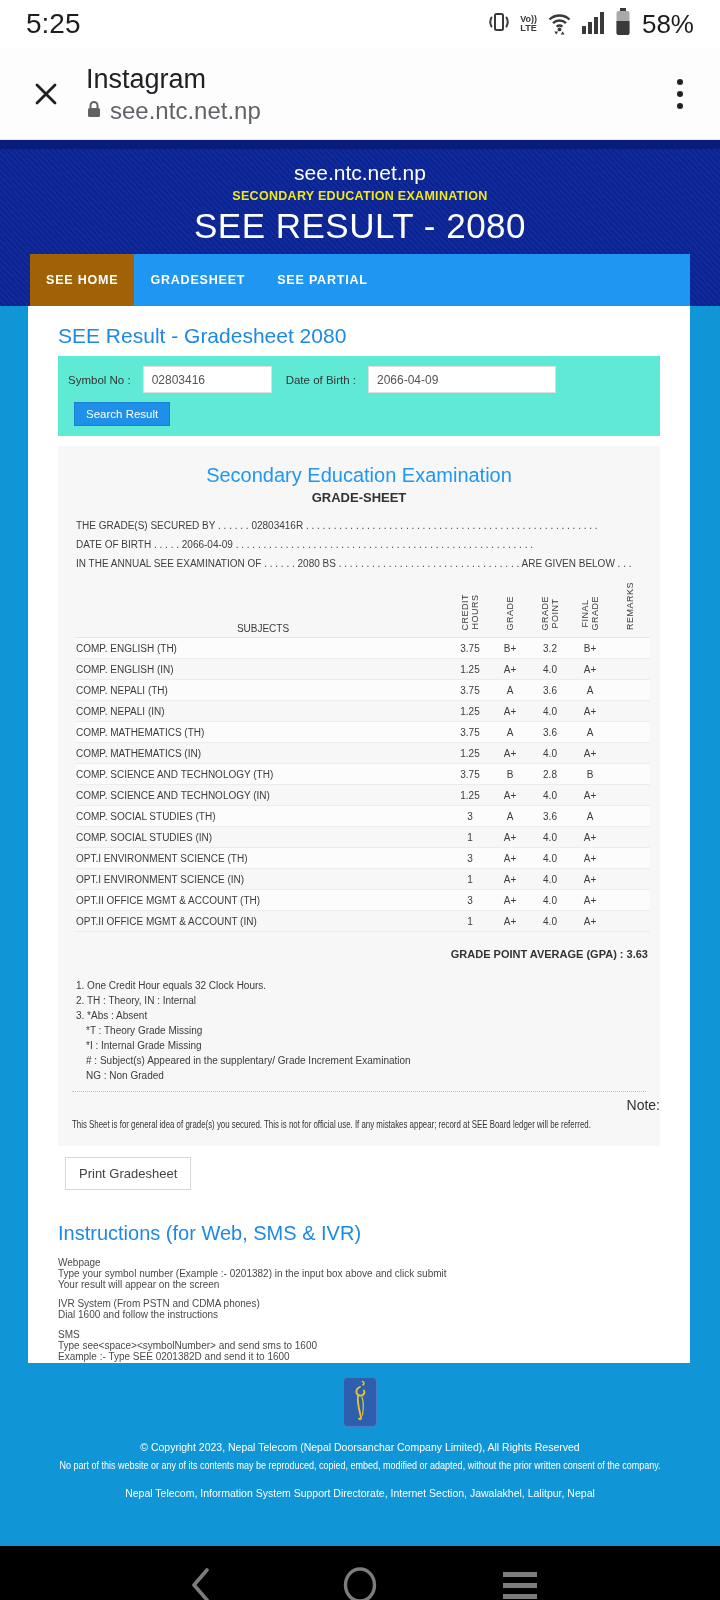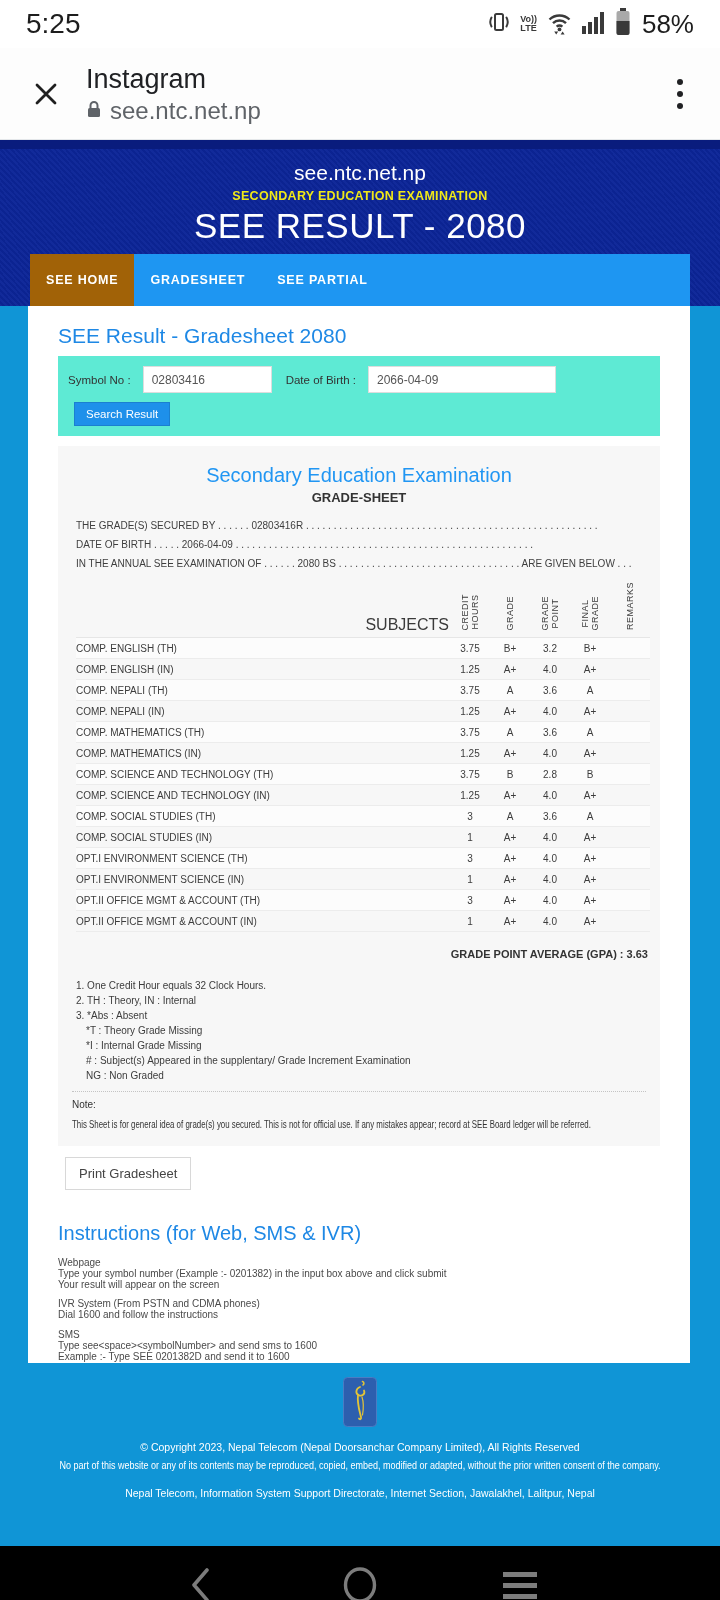--- a/index.html
+++ b/index.html
@@ -49,32 +49,32 @@
   .search-btn{margin-top:9px;margin-left:6px;background:#1e90ea;border:1px solid #1b7fd0;color:#fff;font-size:11.5px;padding:5px 11px;cursor:pointer;font-family:"Liberation Sans",sans-serif;text-align:right;}
   
   .sheet{margin-top:10px;background:#f7f7f7;height:700px;box-sizing:border-box;overflow:hidden;padding-top:16px;}
   .org-title{color:#2196f3;font-size:20px;text-align:center;line-height:26px;margin:0;font-weight:400;}
   .doc-title{color:#333;font-size:13px;font-weight:bold;text-align:center;line-height:20px;margin:0;}
   .dotlines{margin:8px 18px 0 18px;overflow:hidden;}
   .dotline{font-size:10px;color:#3e3e3e;line-height:19px;white-space:nowrap;overflow:hidden;}
   table.gs{border-collapse:collapse;margin:8px 10px 0 18px;width:calc(100% - 28px);table-layout:fixed;}
   table.gs col.c-sub{width:auto;}
   table.gs col.c-n{width:40px;}
-  th.subj-h{font-size:16px;color:#3a3a3a;text-align:right;font-weight:normal;vertical-align:middle;}
+  th.subj-h{font-size:10px;color:#3a3a3a;text-align:center;font-weight:normal;vertical-align:middle;}
   tr.head-row th{height:48px;vertical-align:bottom;padding-bottom:3px;border-bottom:1px solid #e6e6e6;}
   .vert{writing-mode:vertical-rl;transform:rotate(180deg);white-space:pre;font-size:9px;font-weight:normal;color:#3a3a3a;letter-spacing:.5px;line-height:10px;display:inline-block;}
   table.gs td{font-size:10px;color:#3c3c3c;height:20px;text-align:center;border-bottom:1px solid #ececec;padding:0;}
   table.gs td.subj{text-align:left;}
   table.gs tbody tr:nth-child(odd){background:#fcfcfc;}
   .gpa-line{margin:14px 12px 0 0;text-align:right;font-size:11px;color:#333;font-weight:bold;line-height:16px;}
   .legend{margin:16px 0 0 18px;}
   .leg{font-size:10px;color:#3c3c3c;line-height:15px;}
   .leg.ind{padding-left:10px;}
   .note-divider{border:none;border-top:1px dotted #c4c4c4;margin:8px 14px 0 14px;}
-  .note-label{font-size:10px;color:#333;margin:6px 0 0 14px;line-height:14px;}
+  .note-label{font-size:14px;color:#333;margin:6px 0 0 14px;line-height:14px;text-align:right;}
   .note-line{margin:2px 0 0 14px;height:14px;}
   .note-text{display:inline-block;white-space:nowrap;font-size:10.5px;color:#333;transform:scaleX(.75);transform-origin:0 50%;line-height:13px;}
   .print-btn{margin:11px 0 0 7px;background:#fff;border:1px solid #d8d8d8;color:#444;font-size:13px;padding:8px 13px;cursor:pointer;font-family:"Liberation Sans",sans-serif;}
   .instr-heading{color:#1e88e5;font-size:20px;font-weight:400;margin:30px 0 0 0;line-height:26px;}
   .instr-blocks{margin-top:12px;}
   .instr{font-size:10px;color:#4a4a4a;line-height:10.8px;margin:0 0 9px 0;}
   
   .footer{height:183px;background:#1095d6;text-align:center;box-sizing:border-box;overflow:hidden;}
   .nt-logo{margin-top:14px;display:inline-block;}
   .f-line1{color:#fff;font-size:10.5px;margin-top:10px;line-height:13px;}

